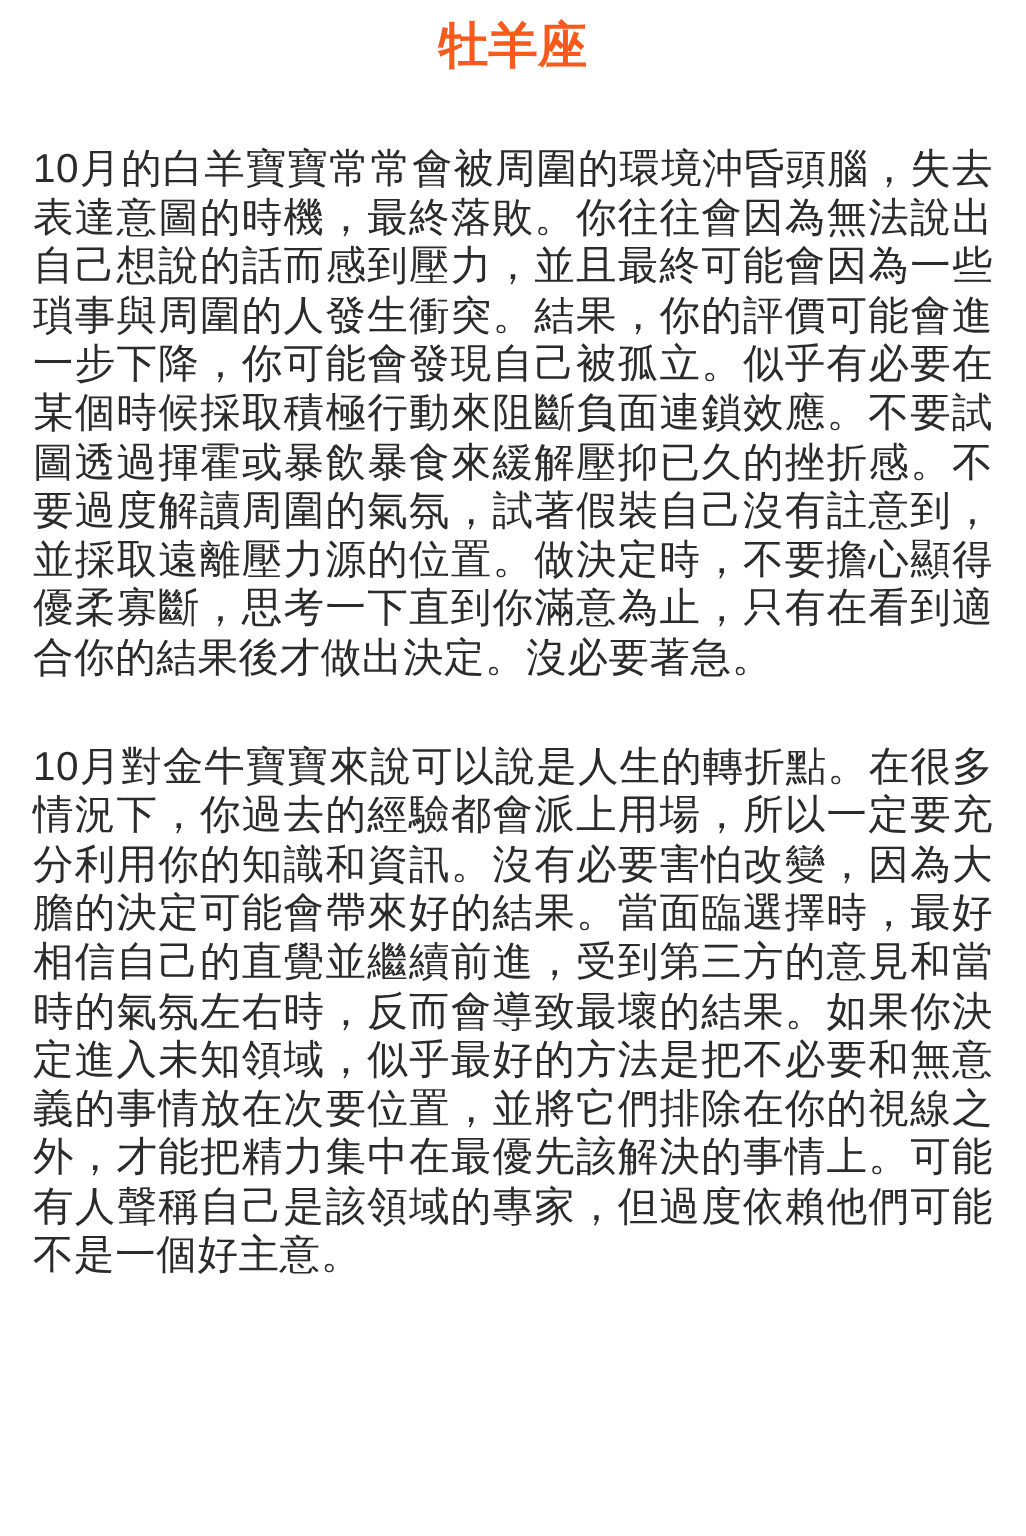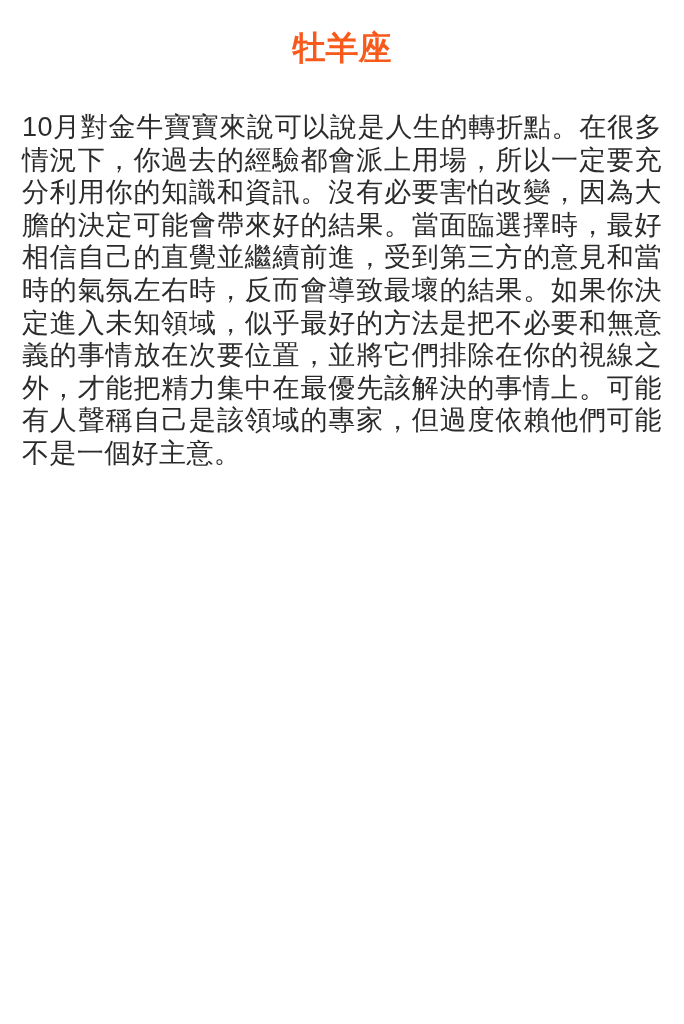--- a/index.html
+++ b/index.html
@@ -20,21 +20,22 @@
   }
   .section-title {
     font-size: 33px;
     line-height: 46px;
     font-weight: 700;
     text-align: center;
     color: #f85a1c;
     margin: 0;
   }
   .section-title.first {
-    padding-top: 25px;
+    padding-top: 10px;
+    font-family: Liberation Mono, monospace;
   }
   .section-title.second {
     padding-top: 118px;
   }
   .section-paragraph {
     margin: 40px 22px 0 22px;
     font-size: 27px;
     line-height: 32.6px;
     letter-spacing: 0.4px;
     color: #2b2b2b;
@@ -42,17 +43,18 @@
     text-justify: inter-ideograph;
   }
 </style>
 </head>
 <body>
 
 <div class="article">
 
   <h1 class="section-title first">牡羊座</h1>
 
+  <p class="section-paragraph">10月的白羊寶寶常常會被周圍的環境沖昏頭腦，失去表達意圖的時機，最終落敗。你往往會因為無法說出自己想說的話而感到壓力，並且最終可能會因為一些瑣事與周圍的人發生衝突。結果，你的評價可能會進一步下降，你可能會發現自己被孤立。似乎有必要在某個時候採取積極行動來阻斷負面連鎖效應。不要試圖透過揮霍或暴飲暴食來緩解壓抑已久的挫折感。不要過度解讀周圍的氣氛，試著假裝自己沒有註意到，並採取遠離壓力源的位置。做決定時，不要擔心顯得優柔寡斷，思考一下直到你滿意為止，只有在看到適合你的結果後才做出決定。沒必要著急。</p>
 
 
   <p class="section-paragraph">10月對金牛寶寶來說可以說是人生的轉折點。在很多情況下，你過去的經驗都會派上用場，所以一定要充分利用你的知識和資訊。沒有必要害怕改變，因為大膽的決定可能會帶來好的結果。當面臨選擇時，最好相信自己的直覺並繼續前進，受到第三方的意見和當時的氣氛左右時，反而會導致最壞的結果。如果你決定進入未知領域，似乎最好的方法是把不必要和無意義的事情放在次要位置，並將它們排除在你的視線之外，才能把精力集中在最優先該解決的事情上。可能有人聲稱自己是該領域的專家，但過度依賴他們可能不是一個好主意。</p>
 
 </div>
 
 </body></html>

